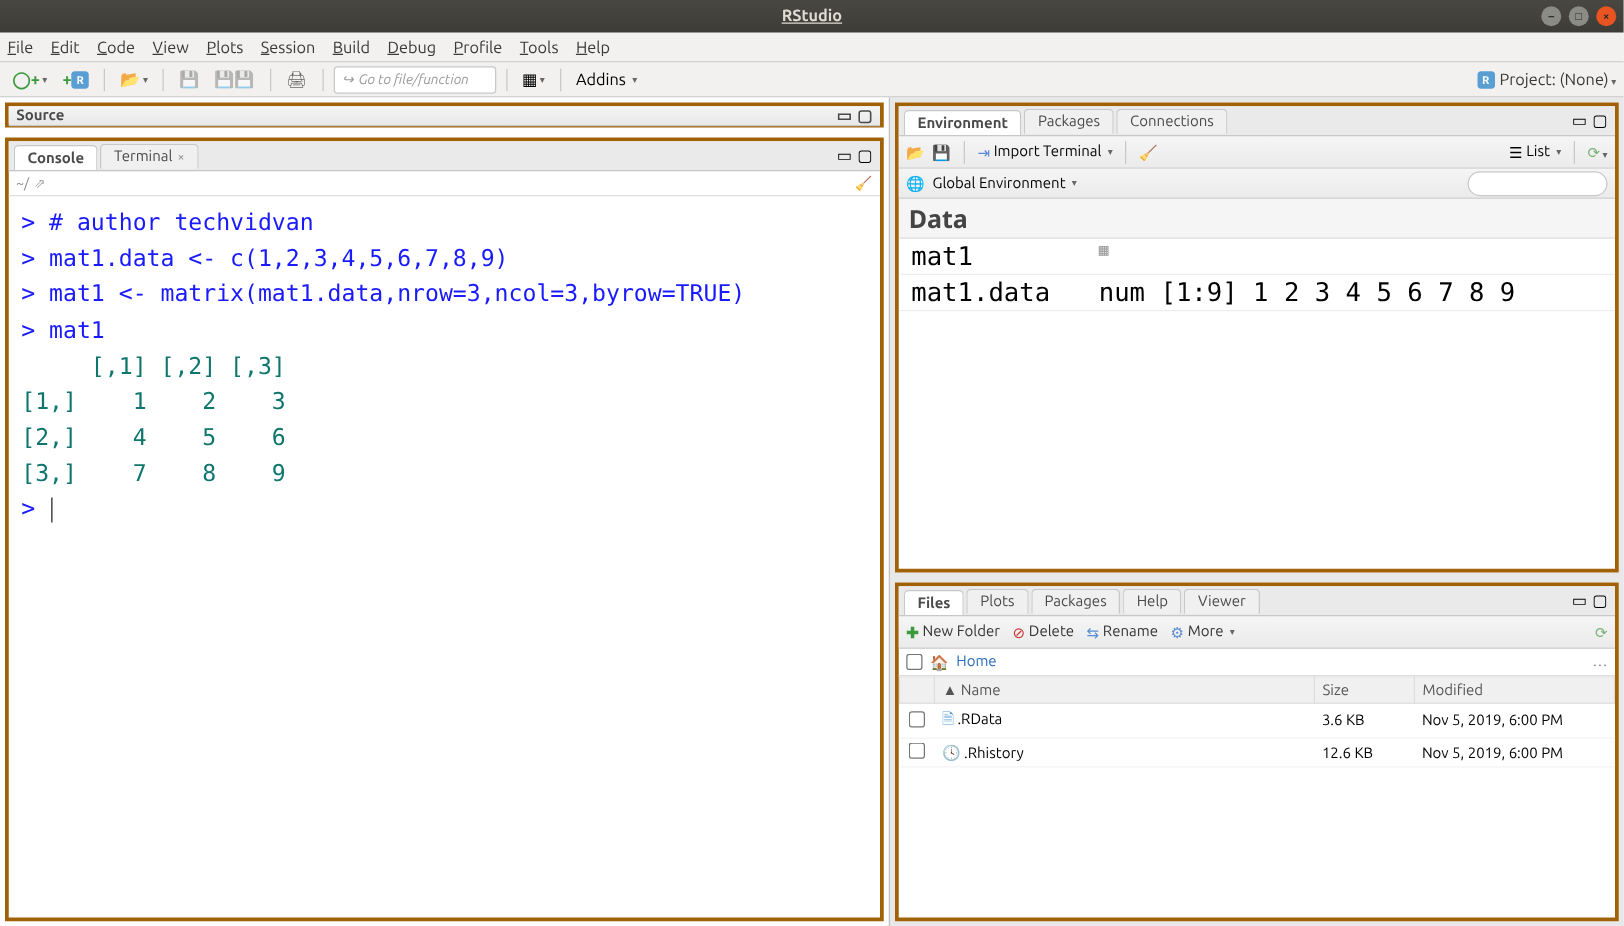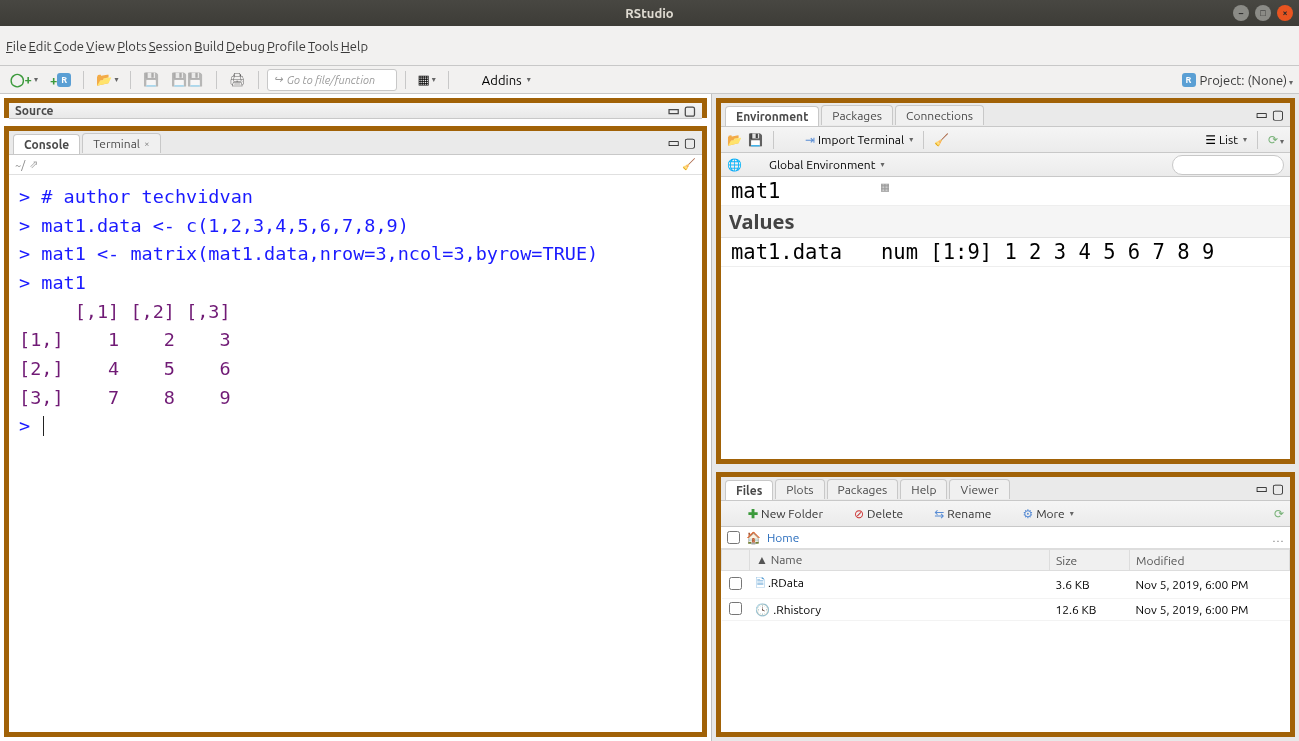--- a/index.html
+++ b/index.html
@@ -15,43 +15,44 @@
 }
 .titlebar {
   background: linear-gradient(to bottom, #484742, #3d3c37);
   color: #dfdbd2;
   height: 26px;
   display: flex;
   align-items: center;
   justify-content: center;
   position: relative;
   font-weight: bold;
+  text-decoration: underline;
 }
 .titlebar .window-controls {
   position: absolute;
   right: 6px;
   display: flex;
   gap: 6px;
 }
 .win-btn {
   width: 16px; height: 16px; border-radius: 50%;
   display: flex; align-items: center; justify-content: center;
   font-size: 9px; color: #2b2b2b;
 }
 .win-min { background: #8b8b86; }
 .win-max { background: #8b8b86; }
 .win-close { background: #e95420; }
 .menubar {
   background: #f2f1f0;
   border-bottom: 1px solid #c8c8c8;
-  height: 40px;
-  display: flex;
-  align-items: center;
-  padding: 0 6px;
-  gap: 2px;
+  height: 24px;
+  display: flex;
+  align-items: center;
+  padding: 0 6px;
+  gap: 14px;
   font-size: 13px;
   color: #3a3a3a;
 }
 .menubar span { cursor: default; }
 .menubar span u { text-decoration: underline; }
 .toolbar {
   background: #f2f1f0;
   border-bottom: 1px solid #c8c8c8;
   height: 28px;
   display: flex;
@@ -93,21 +94,21 @@
   flex-direction: column;
   border-right: 1px solid #c0c0c0;
   background: #fff;
 }
 .right-col {
   flex: 1;
   display: flex;
   flex-direction: column;
 }
 .pane {
-  border: 5px solid #a16207;
+  border: 3px solid #a16207;
   margin: 4px;
   background: #fff;
   display: flex;
   flex-direction: column;
 }
 .pane.source { height: 20px; flex: 0; }
 .pane.console { flex: 1; }
 .pane.env { flex: 1.4; }
 .pane.files { flex: 1; }
 .pane-header {
@@ -178,21 +179,21 @@
   flex: 1;
   padding: 8px 10px;
   font-family: "DejaVu Sans Mono", monospace;
   font-size: 18.5px;
   line-height: 1.55;
   overflow: auto;
   white-space: pre;
 }
 .console-body .prompt { color: #1a1aff; }
 .console-body .input { color: #1a1aff; }
-.console-body .output { color: #701a75; }
+.console-body .output { color: #0f766e; }
 .env-body {
   flex: 1;
   overflow: auto;
   font-family: "DejaVu Sans Mono", monospace;
   font-size: 20.5px;
 }
 .env-section-hdr {
   background: #f5f5f5;
   padding: 2px 8px;
   font-family: system-ui, sans-serif;
@@ -258,21 +259,21 @@
   padding: 3px 6px;
 }
 .file-table td.chk { width: 28px; text-align: center; }
 .caret { font-size: 8px; color: #666; margin-left: 2px; }
 .small-icon { font-size: 13px; }
 .green-plus { color: #3c9a3c; font-weight: bold; }
 .blue-r { background:#5a9fd4; color:#fff; border-radius:3px; width:14px; height:14px; font-size:9px; display:inline-flex; align-items:center;justify-content:center; font-weight:bold;}
 .folder-ic { color: #d9a441; }
 .save-ic { color: #5a8dd4; }
 .broom-ic { color: #caa05a; }
-.link-btn { display:flex; align-items:center; gap:3px;margin-left:21px; }
+.link-btn { display:flex; align-items:center; gap:3px; }
 .cursor-blink {
   display: inline-block;
   width: 1px;
   height: 20px;
   background: #222;
   vertical-align: text-bottom;
   margin-left: 2px;
 }
 </style>
 </head>
@@ -427,25 +428,25 @@
         <span class="link-btn">
             <span>Global Environment</span>
             <span class="caret">▾</span>
           </span>
         <span style="margin-left:auto;position:relative;">
           <span style="position:absolute;left:6px;top:1px;color:#aaa;font-size:11px;">🔍</span>
           <input class="env-search" style="">
         </span>
       </div>
       <div class="env-body" id="env-body">
+          <div class="env-section-hdr">Data</div>
           <div class="env-row">
             <span class="name">mat1</span>
             <span class="grid-icon">▦</span>
           </div>
-          <div class="env-section-hdr">Values</div>
           <div class="env-row">
             <span class="name">mat1.data</span>
             <span class="val">num [1:9] 1 2 3 4 5 6 7 8 9</span>
           </div>
         </div>
     </div>
 
     <div class="pane files">
       <div class="tabset">
         <div class="tab active">

